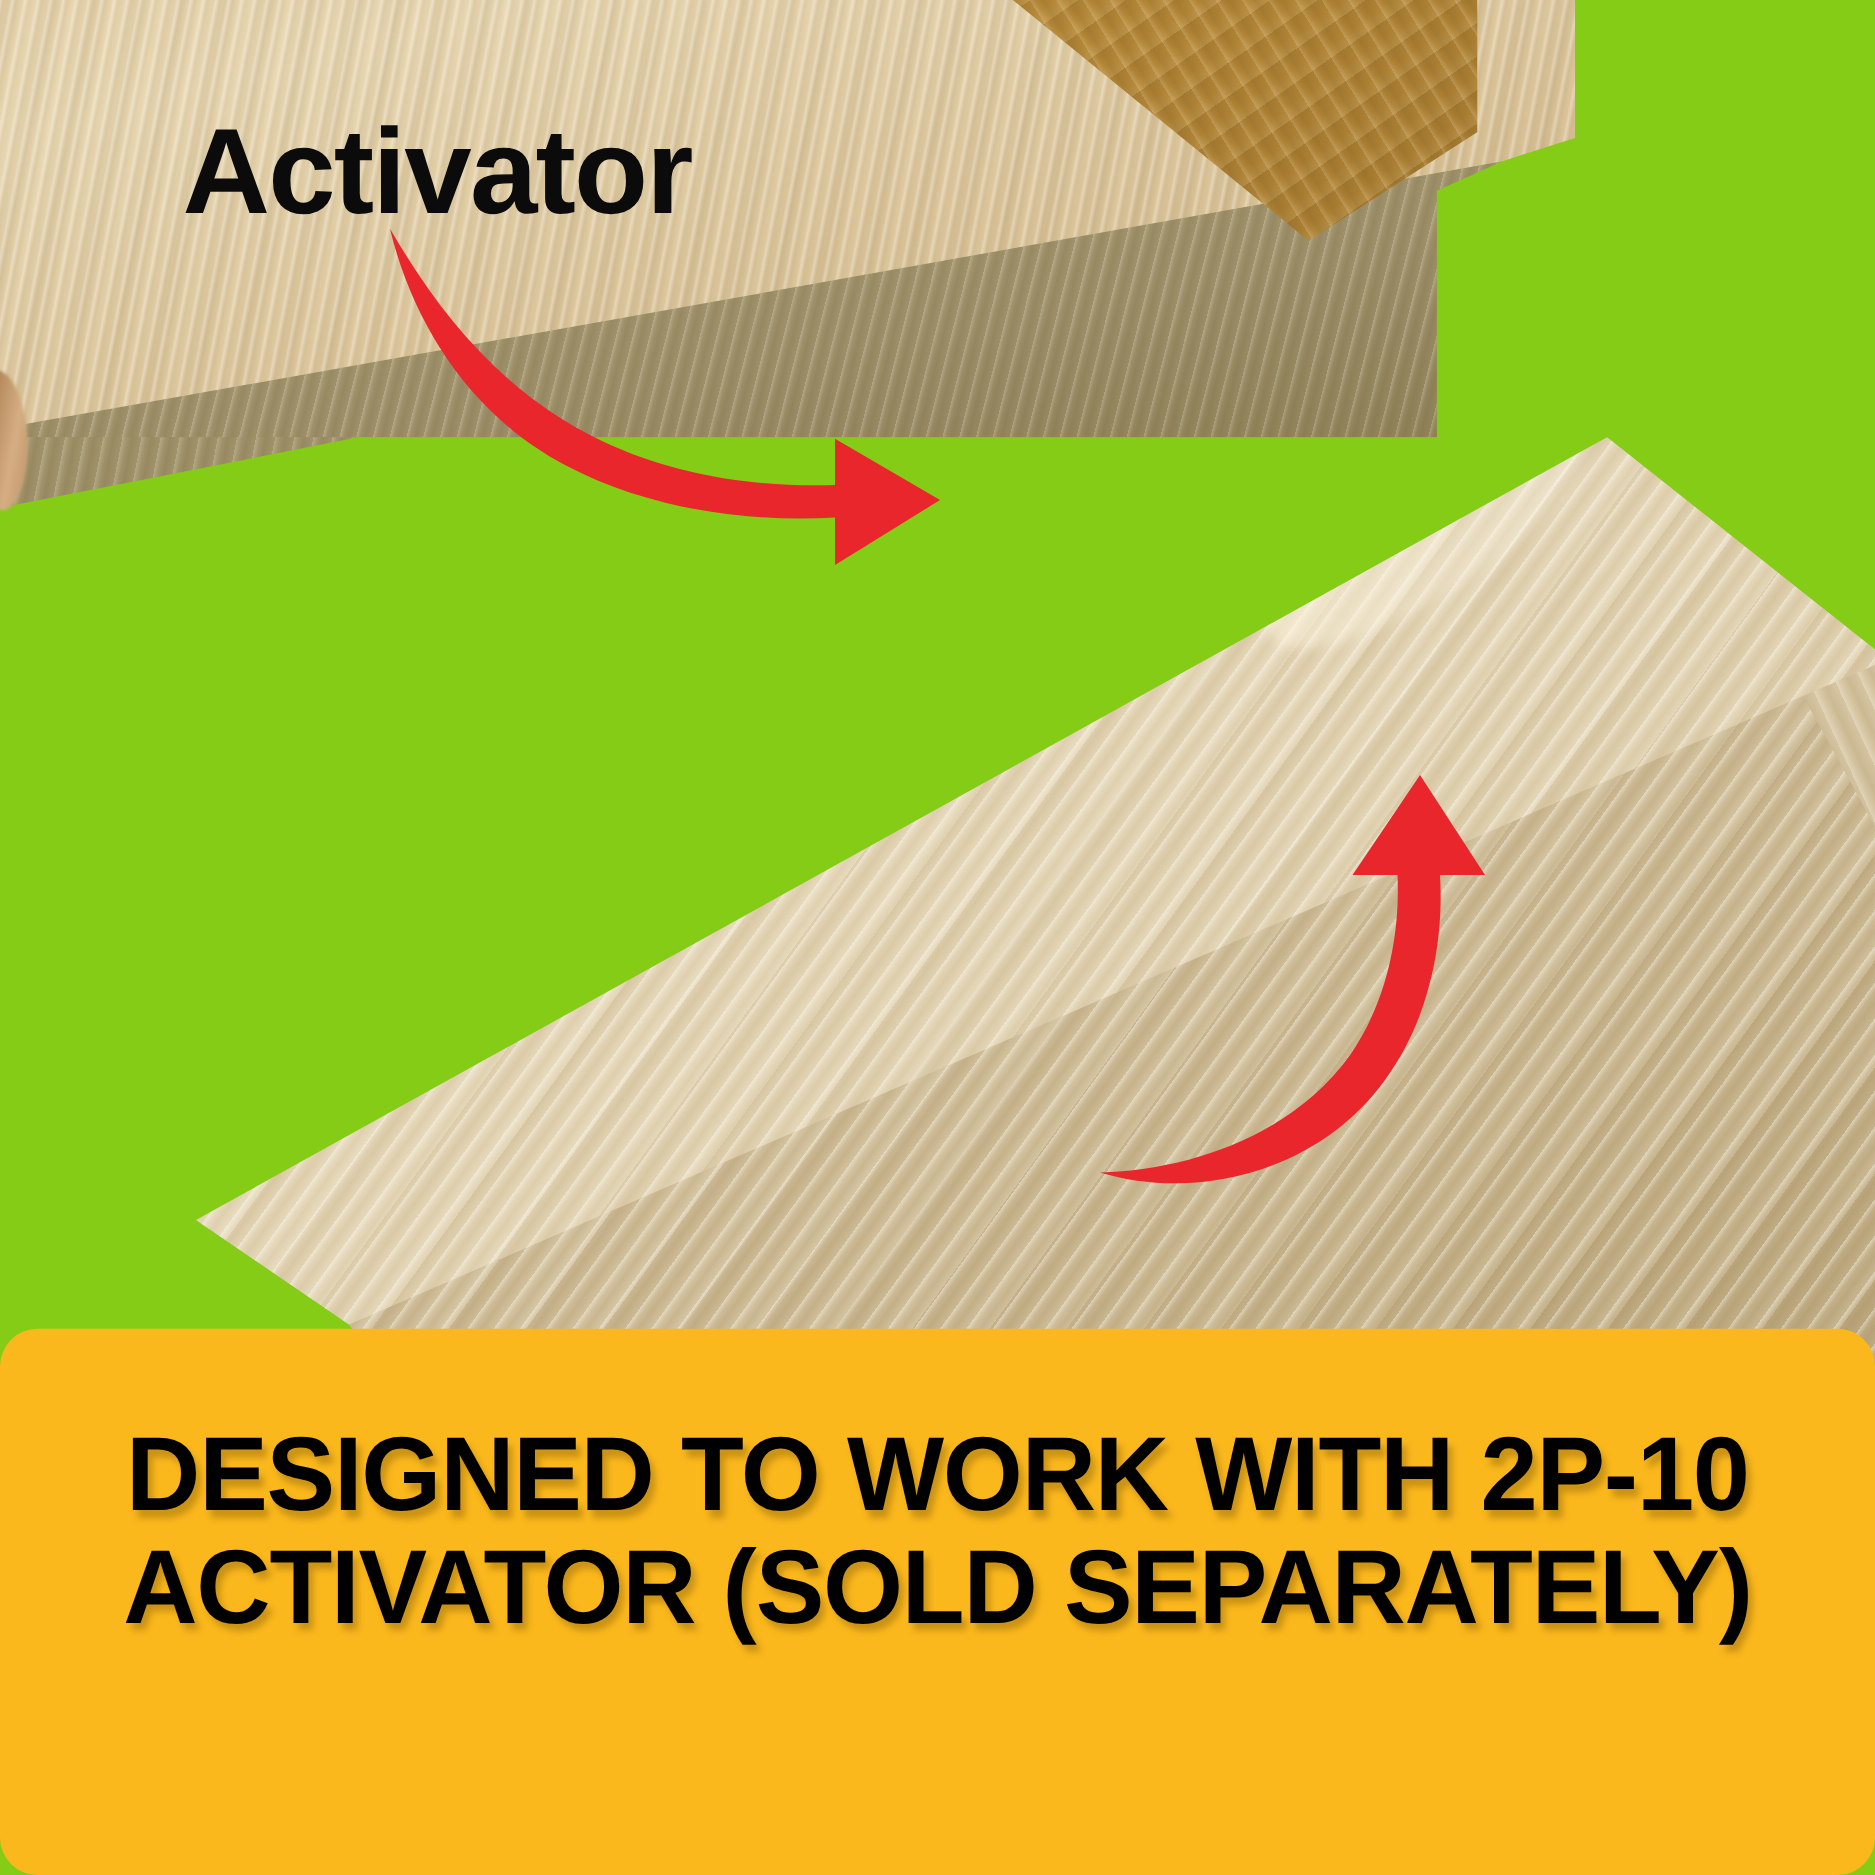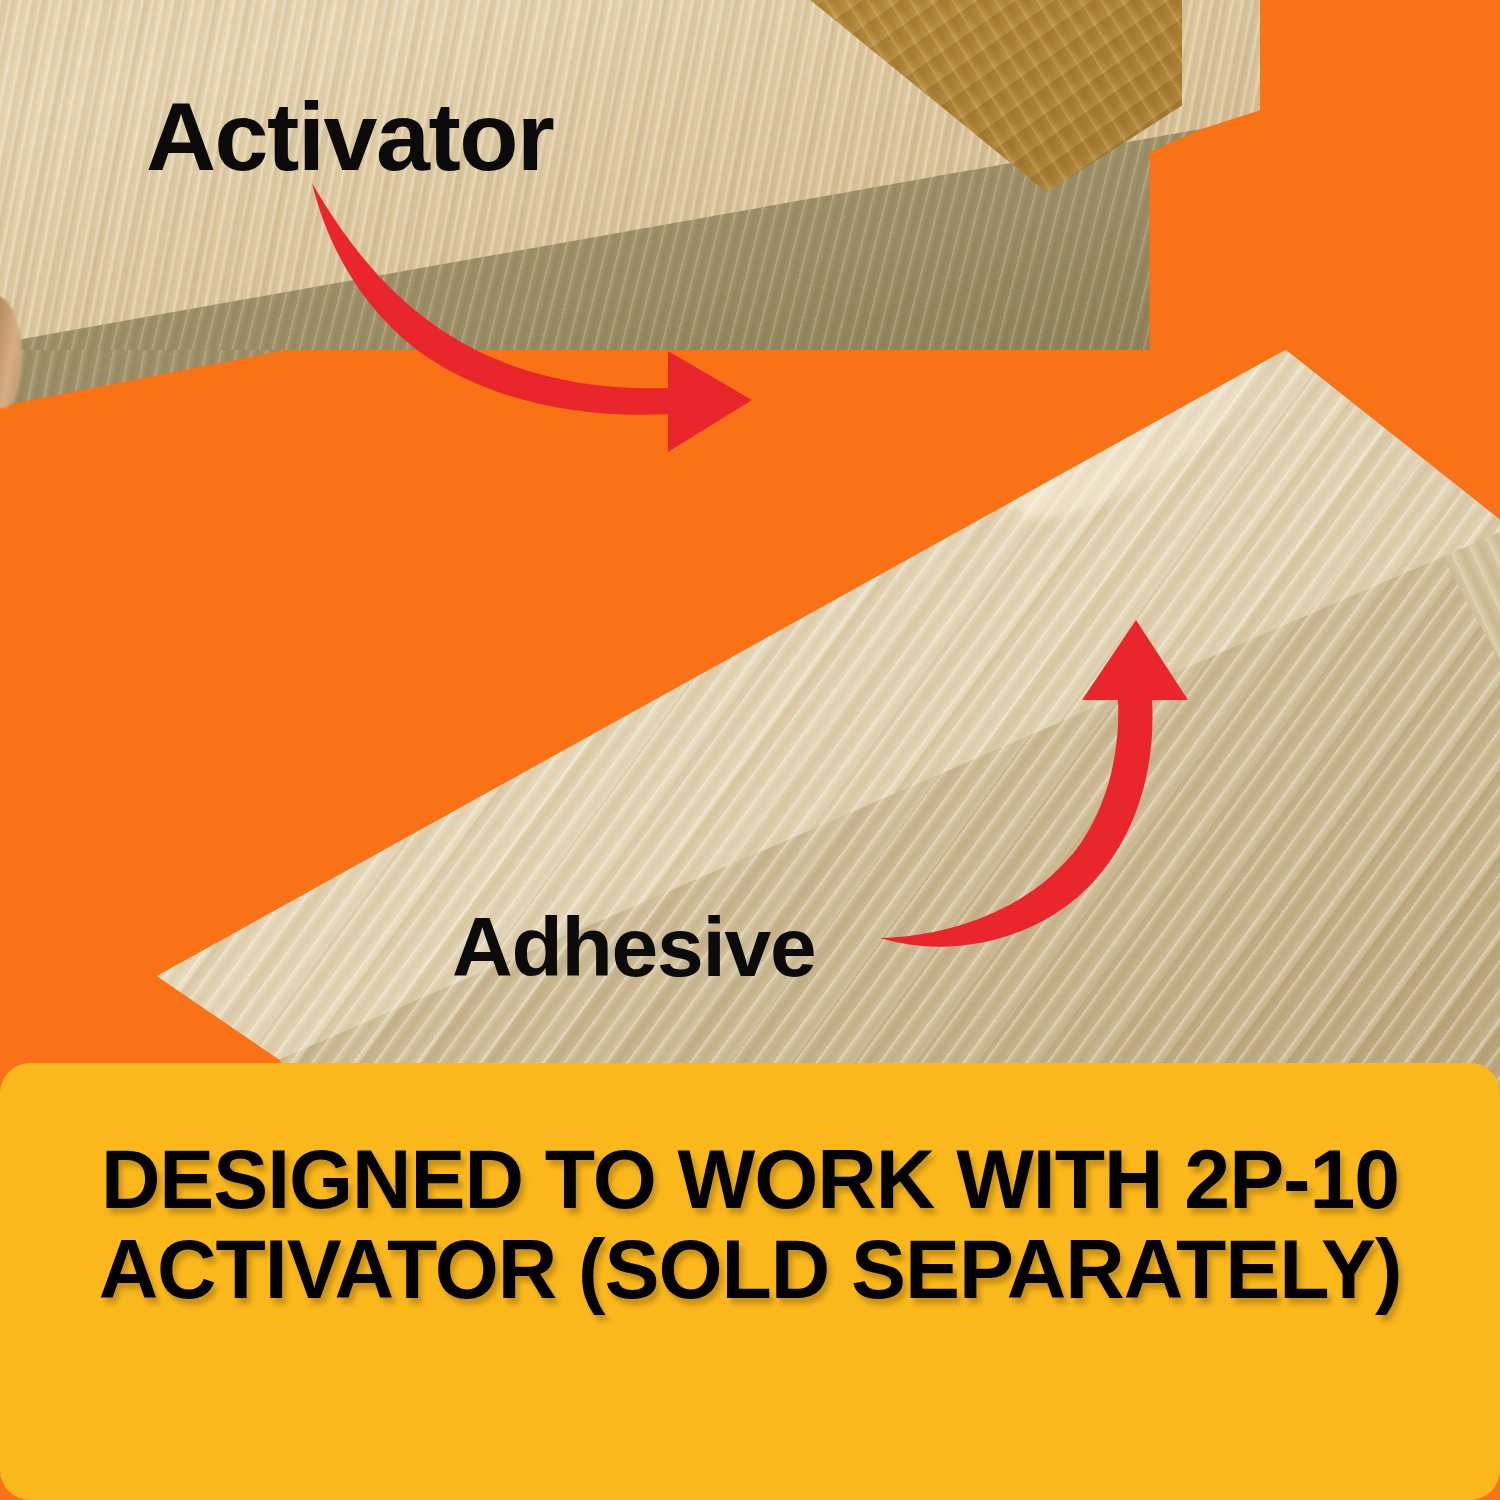--- a/index.html
+++ b/index.html
@@ -5,21 +5,21 @@
   html, body {
     margin: 0;
     padding: 0;
     background: #ffffff;
   }
   #stage {
     position: relative;
     width: 1500px;
     height: 1500px;
     overflow: hidden;
-    background: #f97316;
+    background: #84cc16;
     font-family: "Liberation Sans", sans-serif;
   }
 
   
   #top-board {
     position: absolute;
     left: -40px;
     top: -120px;
     width: 1300px;
     height: 470px;
@@ -325,21 +325,20 @@
                L 1136 620
                L 1188 700
                L 1152 700
                C 1155 748, 1146 812, 1108 864
                C 1056 936, 960 962, 880 938 Z" fill="#e8262c"></path>
     </g>
   </svg>
 
   <div class="photo-label" id="label-activator">Activator</div>
 
-  <div class="photo-label" id="label-adhesive">Adhesive</div>
 
   <div id="banner">
     <div id="banner-text">
       <span class="bline">DESIGNED TO WORK WITH 2P-10</span>
       <span class="bline">ACTIVATOR (SOLD SEPARATELY)</span>
     </div>
   </div>
 
 </div>
 

